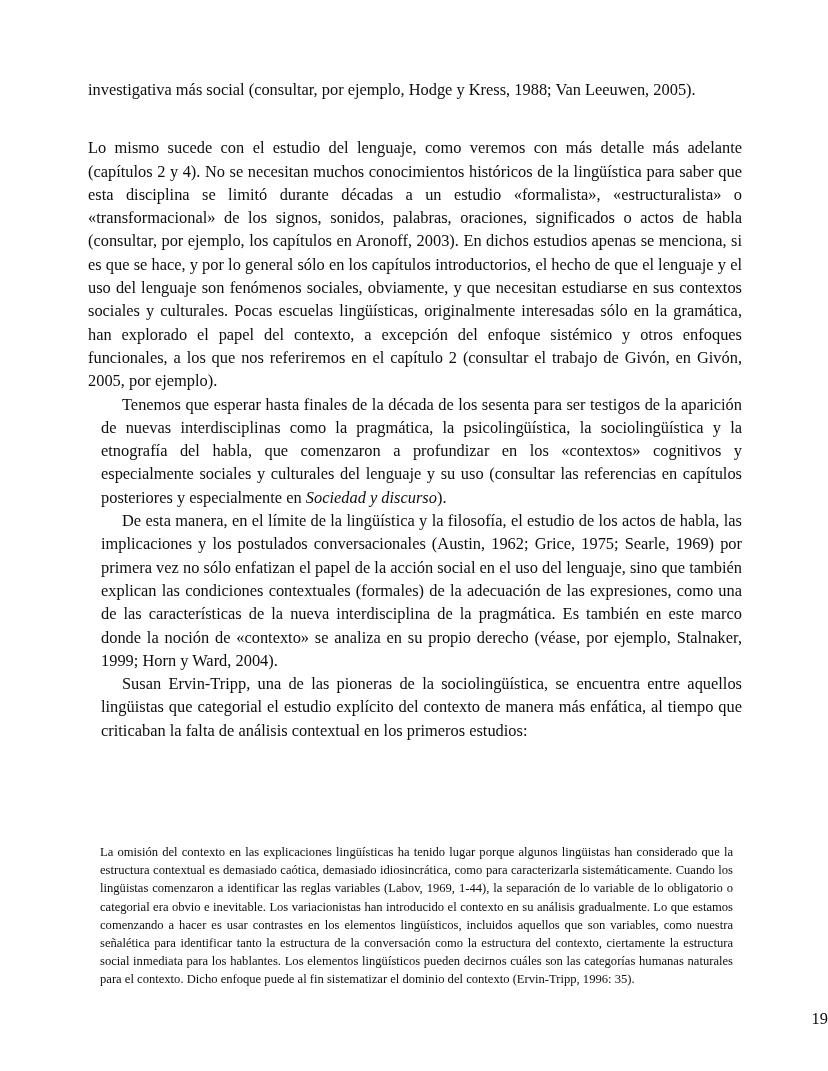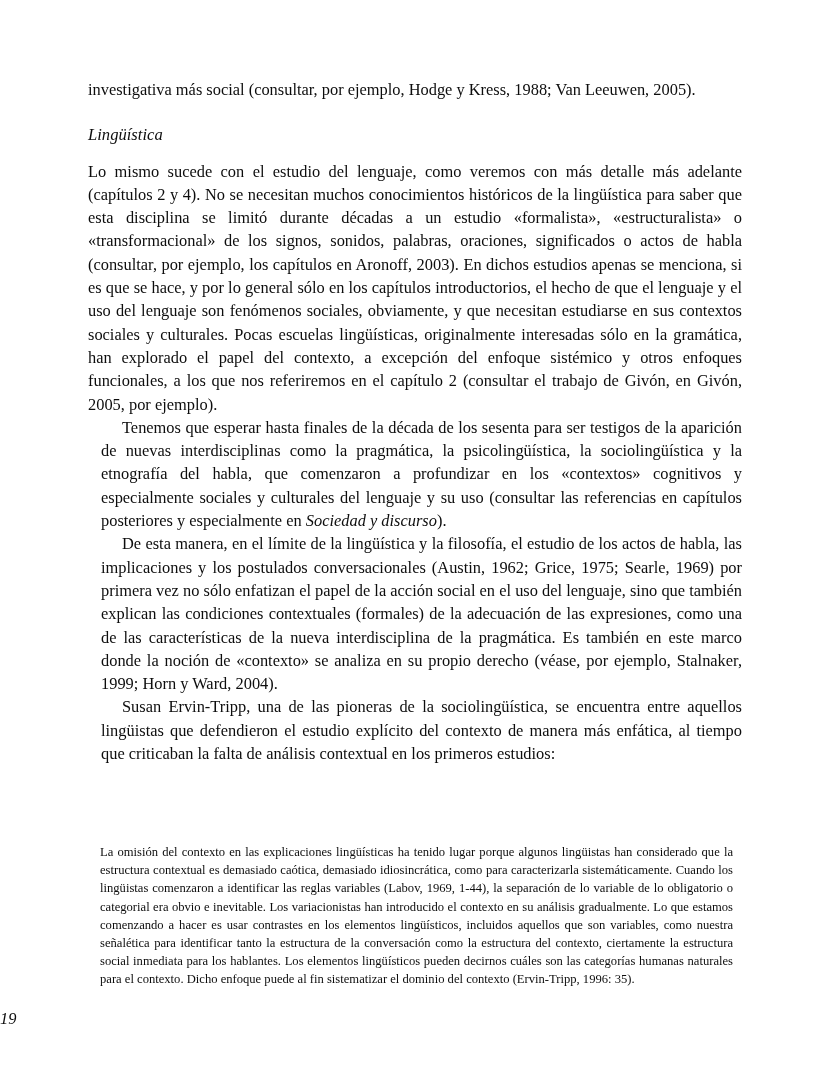--- a/index.html
+++ b/index.html
@@ -75,50 +75,48 @@
     text-justify: inter-word;
     hyphens: none;
     -webkit-hyphens: none;
   }
 
   .page-number {
     position: absolute;
     left: 0;
     top: 1009px;
     width: 828px;
-    text-align: left;
+    text-align: right;
     font-size: 16.4px;
     line-height: 20px;
-    font-style: italic;
   }
 
   i, em { font-style: italic; }
 </style>
 </head>
 <body>
 
 <div class="page">
 
   <div class="content">
 
     <p class="body-para">investigativa más social (consultar, por ejemplo, Hodge y Kress, 1988; Van Leeuwen, 2005).</p>
 
     <div class="gap-before-heading"></div>
 
-    <h2 class="section-heading">Lingüística</h2>
 
     <div class="gap-after-heading"></div>
 
     <p class="body-para">Lo mismo sucede con el estudio del lenguaje, como veremos con más detalle más adelante (capítulos 2 y 4). No se necesitan muchos conocimientos históricos de la lingüística para saber que esta disciplina se limitó durante décadas a un estudio «formalista», «estructuralista» o «transformacional» de los signos, sonidos, palabras, oraciones, significados o actos de habla (consultar, por ejemplo, los capítulos en Aronoff, 2003). En dichos estudios apenas se menciona, si es que se hace, y por lo general sólo en los capítulos introductorios, el hecho de que el lenguaje y el uso del lenguaje son fenómenos sociales, obviamente, y que necesitan estudiarse en sus contextos sociales y culturales. Pocas escuelas lingüísticas, originalmente interesadas sólo en la gramática, han explorado el papel del contexto, a excepción del enfoque sistémico y otros enfoques funcionales, a los que nos referiremos en el capítulo 2 (consultar el trabajo de Givón, en Givón, 2005, por ejemplo).</p>
 
     <p class="body-para indent"><span>Tenemos que esperar hasta finales de la década de los sesenta para ser testigos de la aparición de nuevas interdisciplinas como la pragmática, la psicolingüística, la sociolingüística y la etnografía del habla, que comenzaron a profundizar en los «contextos» cognitivos y especialmente sociales y culturales del lenguaje y su uso (consultar las referencias en capítulos posteriores y especialmente en </span><i>Sociedad y discurso</i><span>).</span></p>
 
     <p class="body-para indent">De esta manera, en el límite de la lingüística y la filosofía, el estudio de los actos de habla, las implicaciones y los postulados conversacionales (Austin, 1962; Grice, 1975; Searle, 1969) por primera vez no sólo enfatizan el papel de la acción social en el uso del lenguaje, sino que también explican las condiciones contextuales (formales) de la adecuación de las expresiones, como una de las características de la nueva interdisciplina de la pragmática. Es también en este marco donde la noción de «contexto» se analiza en su propio derecho (véase, por ejemplo, Stalnaker, 1999; Horn y Ward, 2004).</p>
 
-    <p class="body-para indent">Susan Ervin-Tripp, una de las pioneras de la sociolingüística, se encuentra entre aquellos lingüistas que defendieron el estudio explícito del contexto de manera más enfática, al tiempo que criticaban la falta de análisis contextual en los primeros estudios:</p>
+    <p class="body-para indent">Susan Ervin-Tripp, una de las pioneras de la sociolingüística, se encuentra entre aquellos lingüistas que categorial el estudio explícito del contexto de manera más enfática, al tiempo que criticaban la falta de análisis contextual en los primeros estudios:</p>
 
   </div>
 
   <div class="quote-block">
     <p class="quote-para">La omisión del contexto en las explicaciones lingüísticas ha tenido lugar porque algunos lingüistas han considerado que la estructura contextual es demasiado caótica, demasiado idiosincrática, como para caracterizarla sistemáticamente. Cuando los lingüistas comenzaron a identificar las reglas variables (Labov, 1969, 1-44), la separación de lo variable de lo obligatorio o categorial era obvio e inevitable. Los variacionistas han introducido el contexto en su análisis gradualmente. Lo que estamos comenzando a hacer es usar contrastes en los elementos lingüísticos, incluidos aquellos que son variables, como nuestra señalética para identificar tanto la estructura de la conversación como la estructura del contexto, ciertamente la estructura social inmediata para los hablantes. Los elementos lingüísticos pueden decirnos cuáles son las categorías humanas naturales para el contexto. Dicho enfoque puede al fin sistematizar el dominio del contexto (Ervin-Tripp, 1996: 35).</p>
   </div>
 
   <div class="page-number">19</div>
 
 </div>

